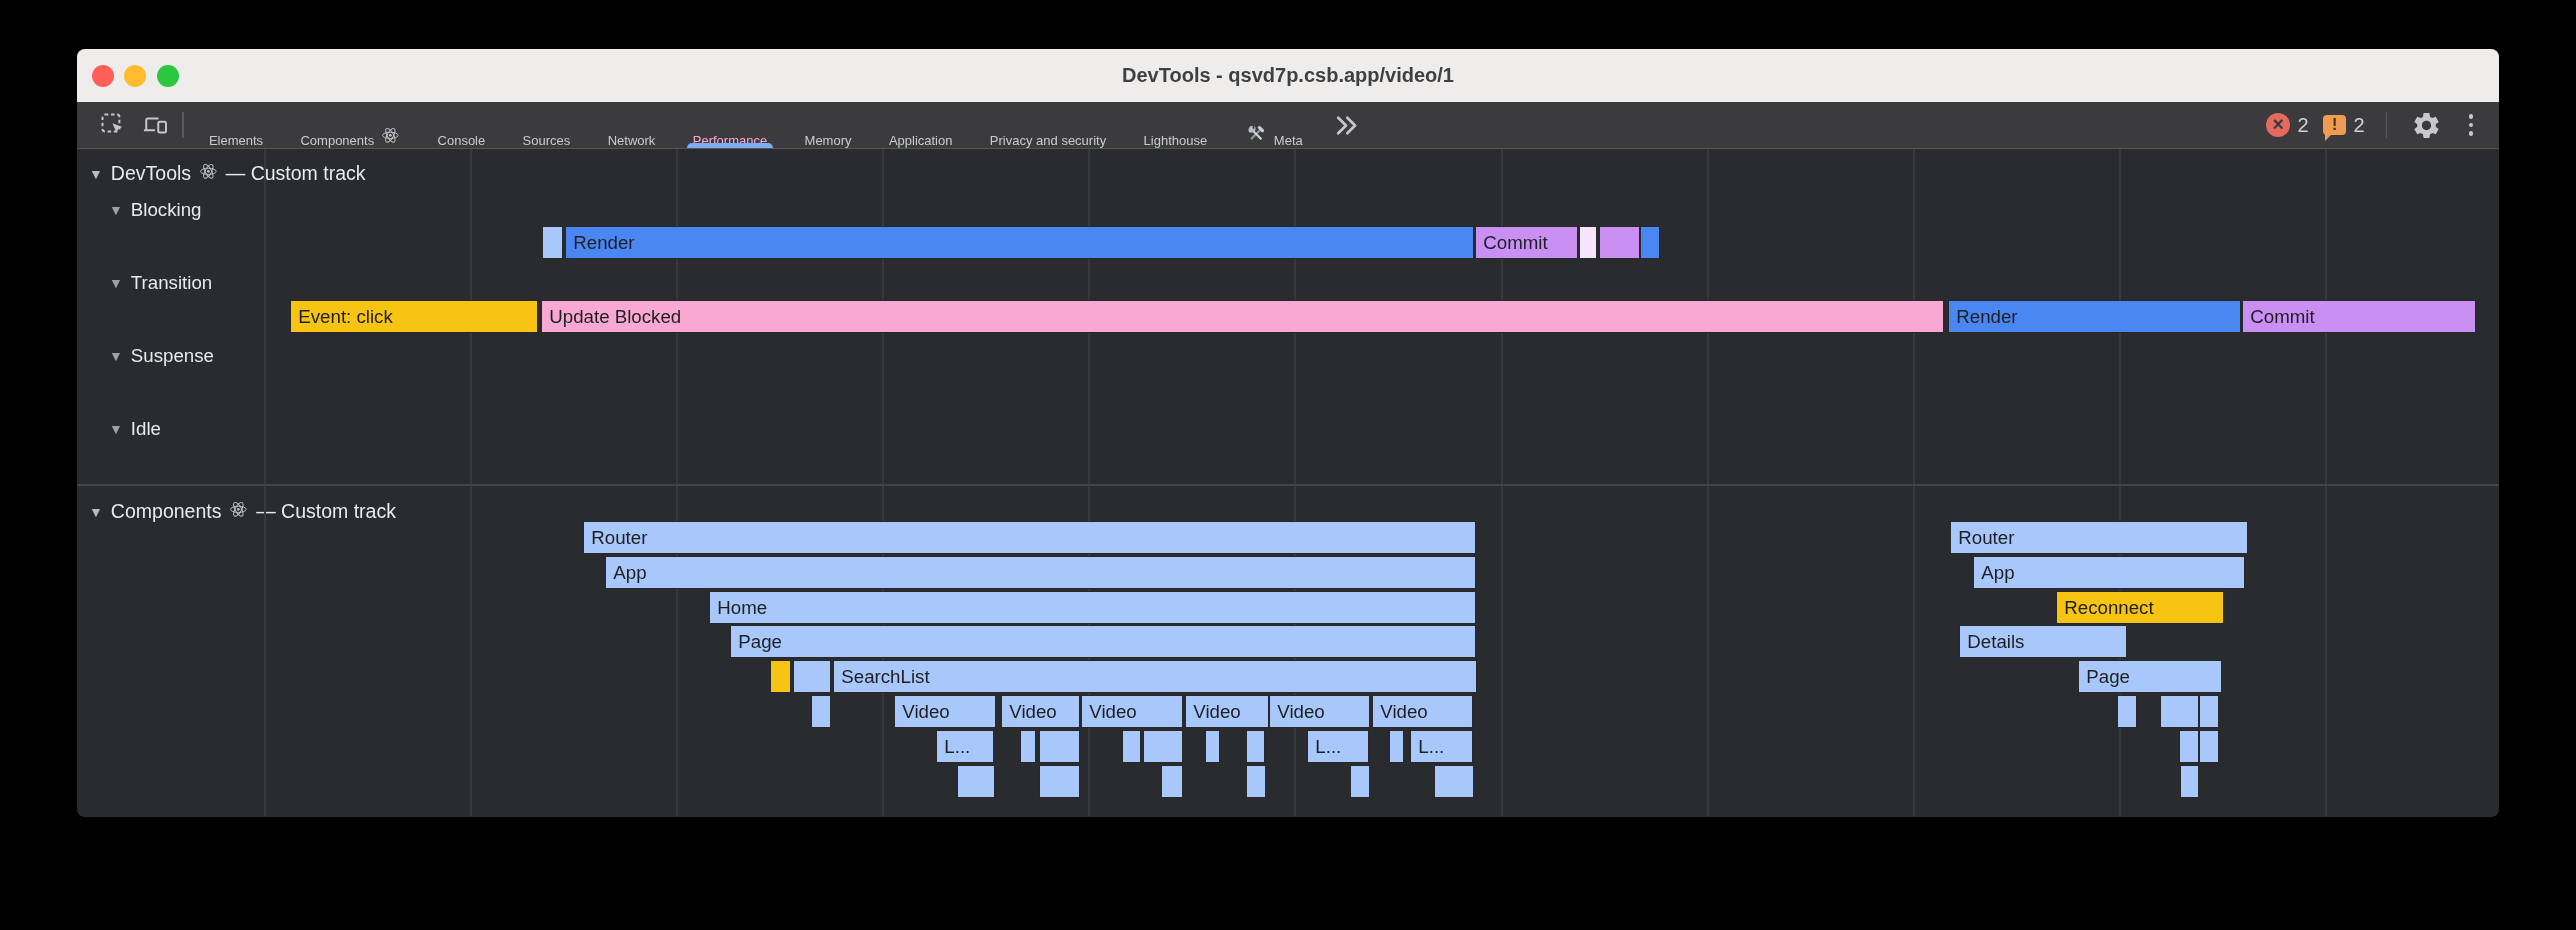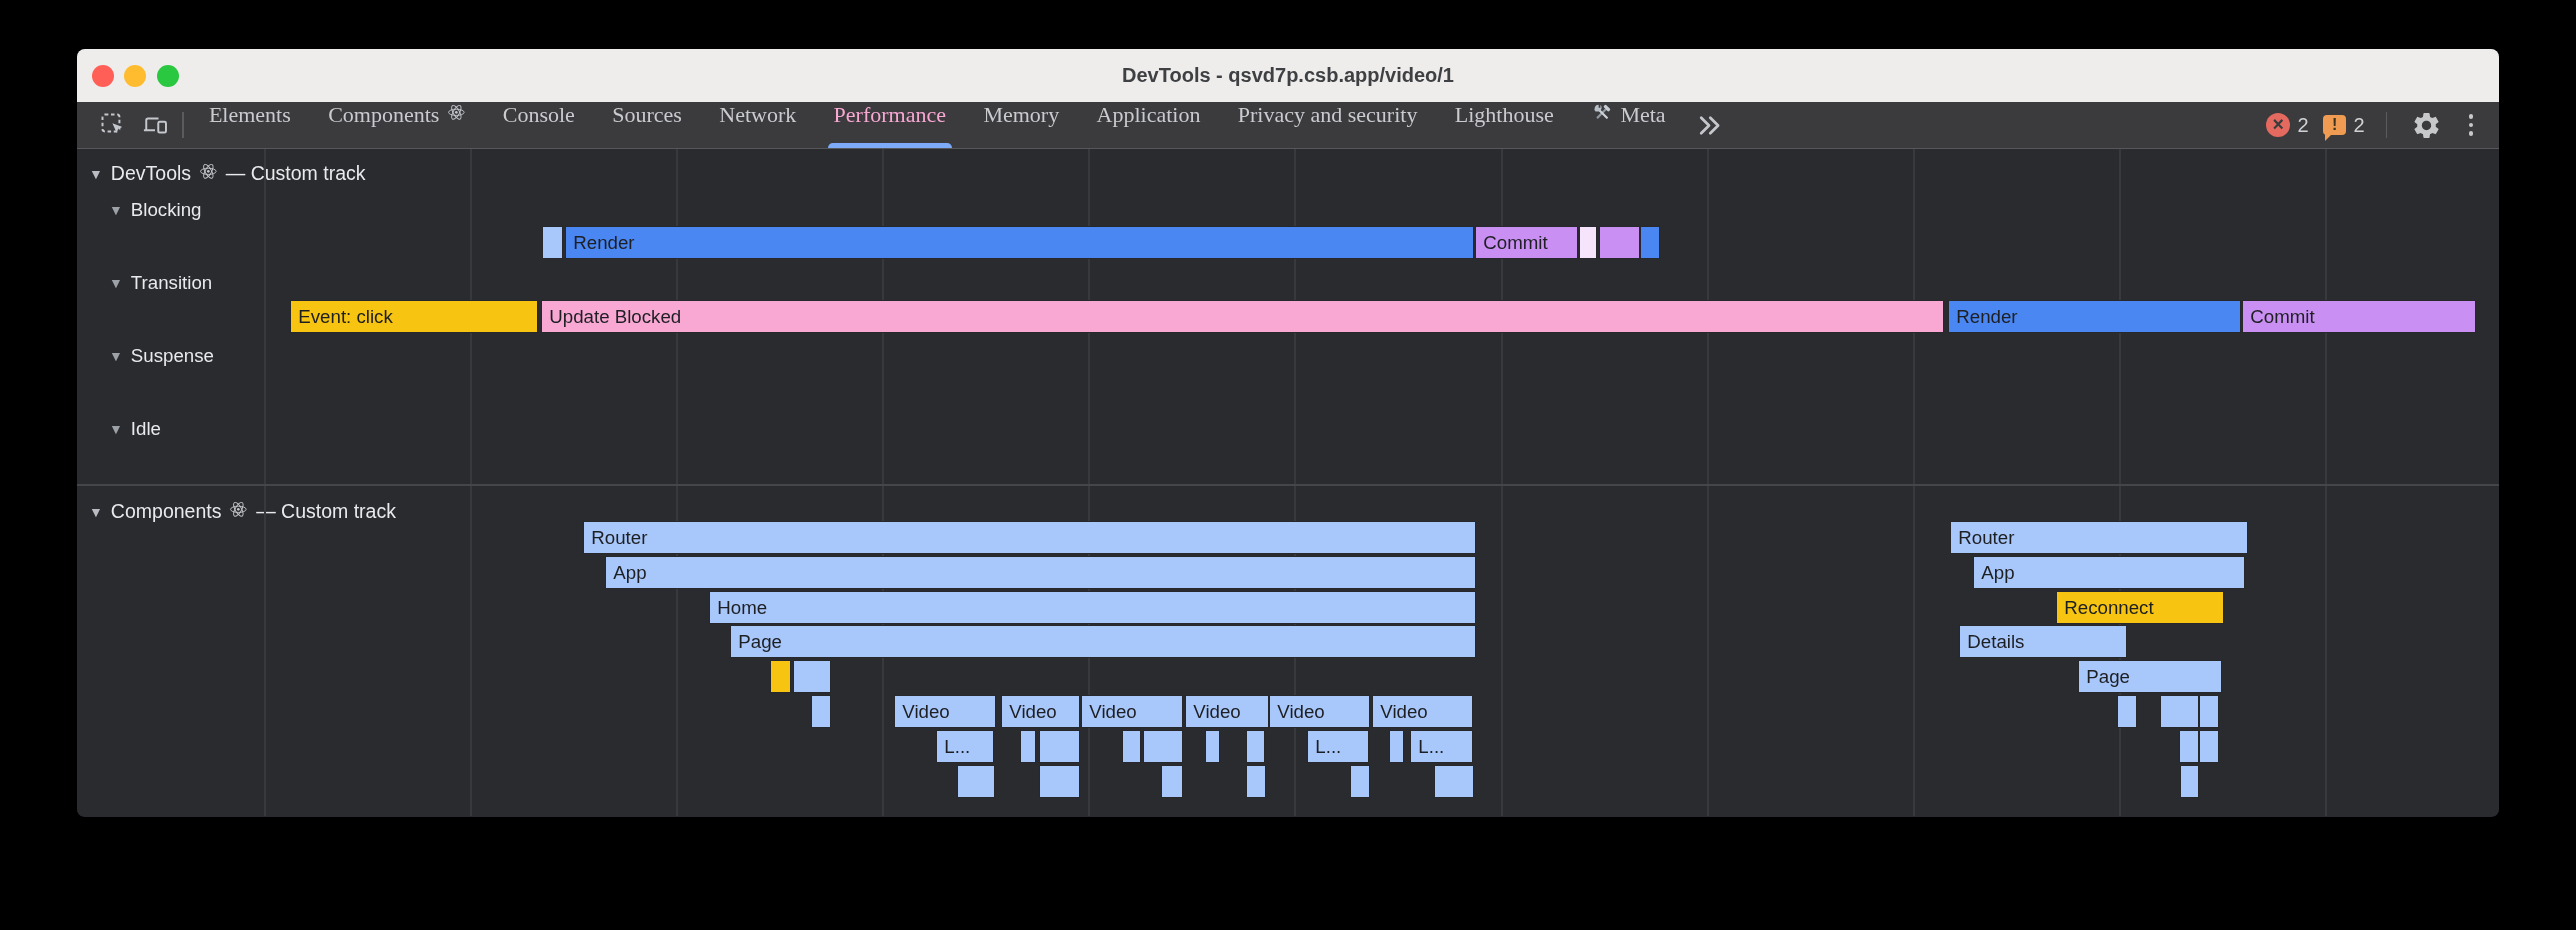--- a/index.html
+++ b/index.html
@@ -14,22 +14,22 @@
   .light.yellow{background:#febc2e;}
   .light.green{background:#2ac840;}
   .title{font-size:20px;font-weight:700;color:#3f4043;}
   
   .toolbar{height:46px;background:#3b3b3e;display:flex;align-items:stretch;border-bottom:1.6px solid #56575a;
     color:#c9cbcf;position:relative;}
   .tool-left{display:flex;align-items:center;padding-left:14.6px;}
   .icon-btn{display:flex;align-items:center;justify-content:center;width:42px;height:100%;cursor:pointer;}
   .vsep{width:1.6px;height:26px;background:#5a5b5e;margin:0 6.5px;align-self:center;}
   .tabs{display:flex;align-items:stretch;height:100%;}
-  .tab{display:flex;align-items:flex-start;gap:7.3px;padding:0 18.7px;font-size:22px;color:#c9cbcf;
-    position:relative;white-space:nowrap;cursor:pointer;font-family:Liberation Serif, serif;}
+  .tab{display:flex;align-items:flex-end;gap:7.3px;padding:0 18.7px;font-size:13px;color:#c9cbcf;
+    position:relative;white-space:nowrap;cursor:pointer;}
   .tab.active{color:#f9a8d4;}
   .tab.active::after{content:"";position:absolute;left:13px;right:13px;bottom:0;height:4.9px;
     border-radius:4.9px 4.9px 0 0;background:#7dabf8;}
   .more-tabs{display:flex;align-items:center;padding:0 11.4px;cursor:pointer;}
   .tool-right{margin-left:auto;display:flex;align-items:center;gap:14.6px;padding-right:16px;}
   .badge{display:flex;align-items:center;gap:7.3px;font-size:20px;color:#cfd1d4;cursor:pointer;}
   .err-ico{width:24px;height:24px;border-radius:50%;background:#e4695f;display:flex;align-items:center;
     justify-content:center;color:#3b3b3e;font-size:19.5px;font-weight:700;line-height:1;}
   .warn-ico{width:23px;height:20px;background:#ef9b52;border-radius:4px;position:relative;display:flex;
     align-items:center;justify-content:center;color:#3d3420;font-size:16px;font-weight:800;line-height:1;}
@@ -256,20 +256,23 @@
         <span>Reconnect</span>
       </div>
       <div class="bar" style="left: 653px; top: 476px; width: 746px; height: 33px; background: rgb(168, 199, 250);">
         <span>Page</span>
       </div>
       <div class="bar" style="left: 1882px; top: 476px; width: 168px; height: 33px; background: rgb(168, 199, 250);">
         <span>Details</span>
       </div>
       <div class="bar" style="left: 693px; top: 511px; width: 21px; height: 33px; background: rgb(246, 196, 17);"></div>
       <div class="bar" style="left: 716px; top: 511px; width: 38px; height: 33px; background: rgb(168, 199, 250);"></div>
+      <div class="bar" style="left: 756px; top: 511px; width: 644px; height: 33px; background: rgb(168, 199, 250);">
+        <span>SearchList</span>
+      </div>
       <div class="bar" style="left: 2001px; top: 511px; width: 144px; height: 33px; background: rgb(168, 199, 250);">
         <span>Page</span>
       </div>
       <div class="bar" style="left: 734px; top: 546px; width: 19.5px; height: 33px; background: rgb(168, 199, 250);"></div>
       <div class="bar" style="left: 817px; top: 546px; width: 102px; height: 33px; background: rgb(168, 199, 250);">
         <span>Video</span>
       </div>
       <div class="bar" style="left: 924px; top: 546px; width: 79px; height: 33px; background: rgb(168, 199, 250);">
         <span>Video</span>
       </div>

